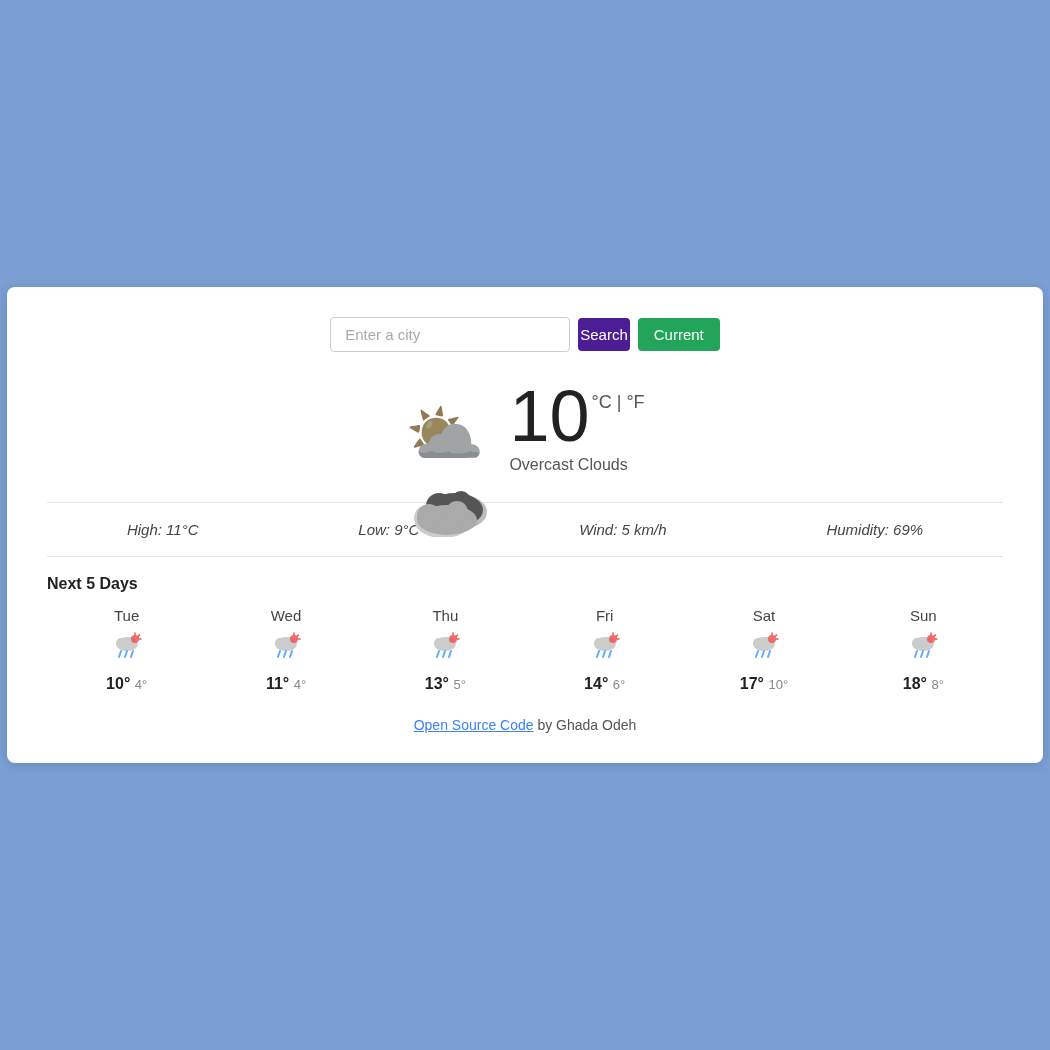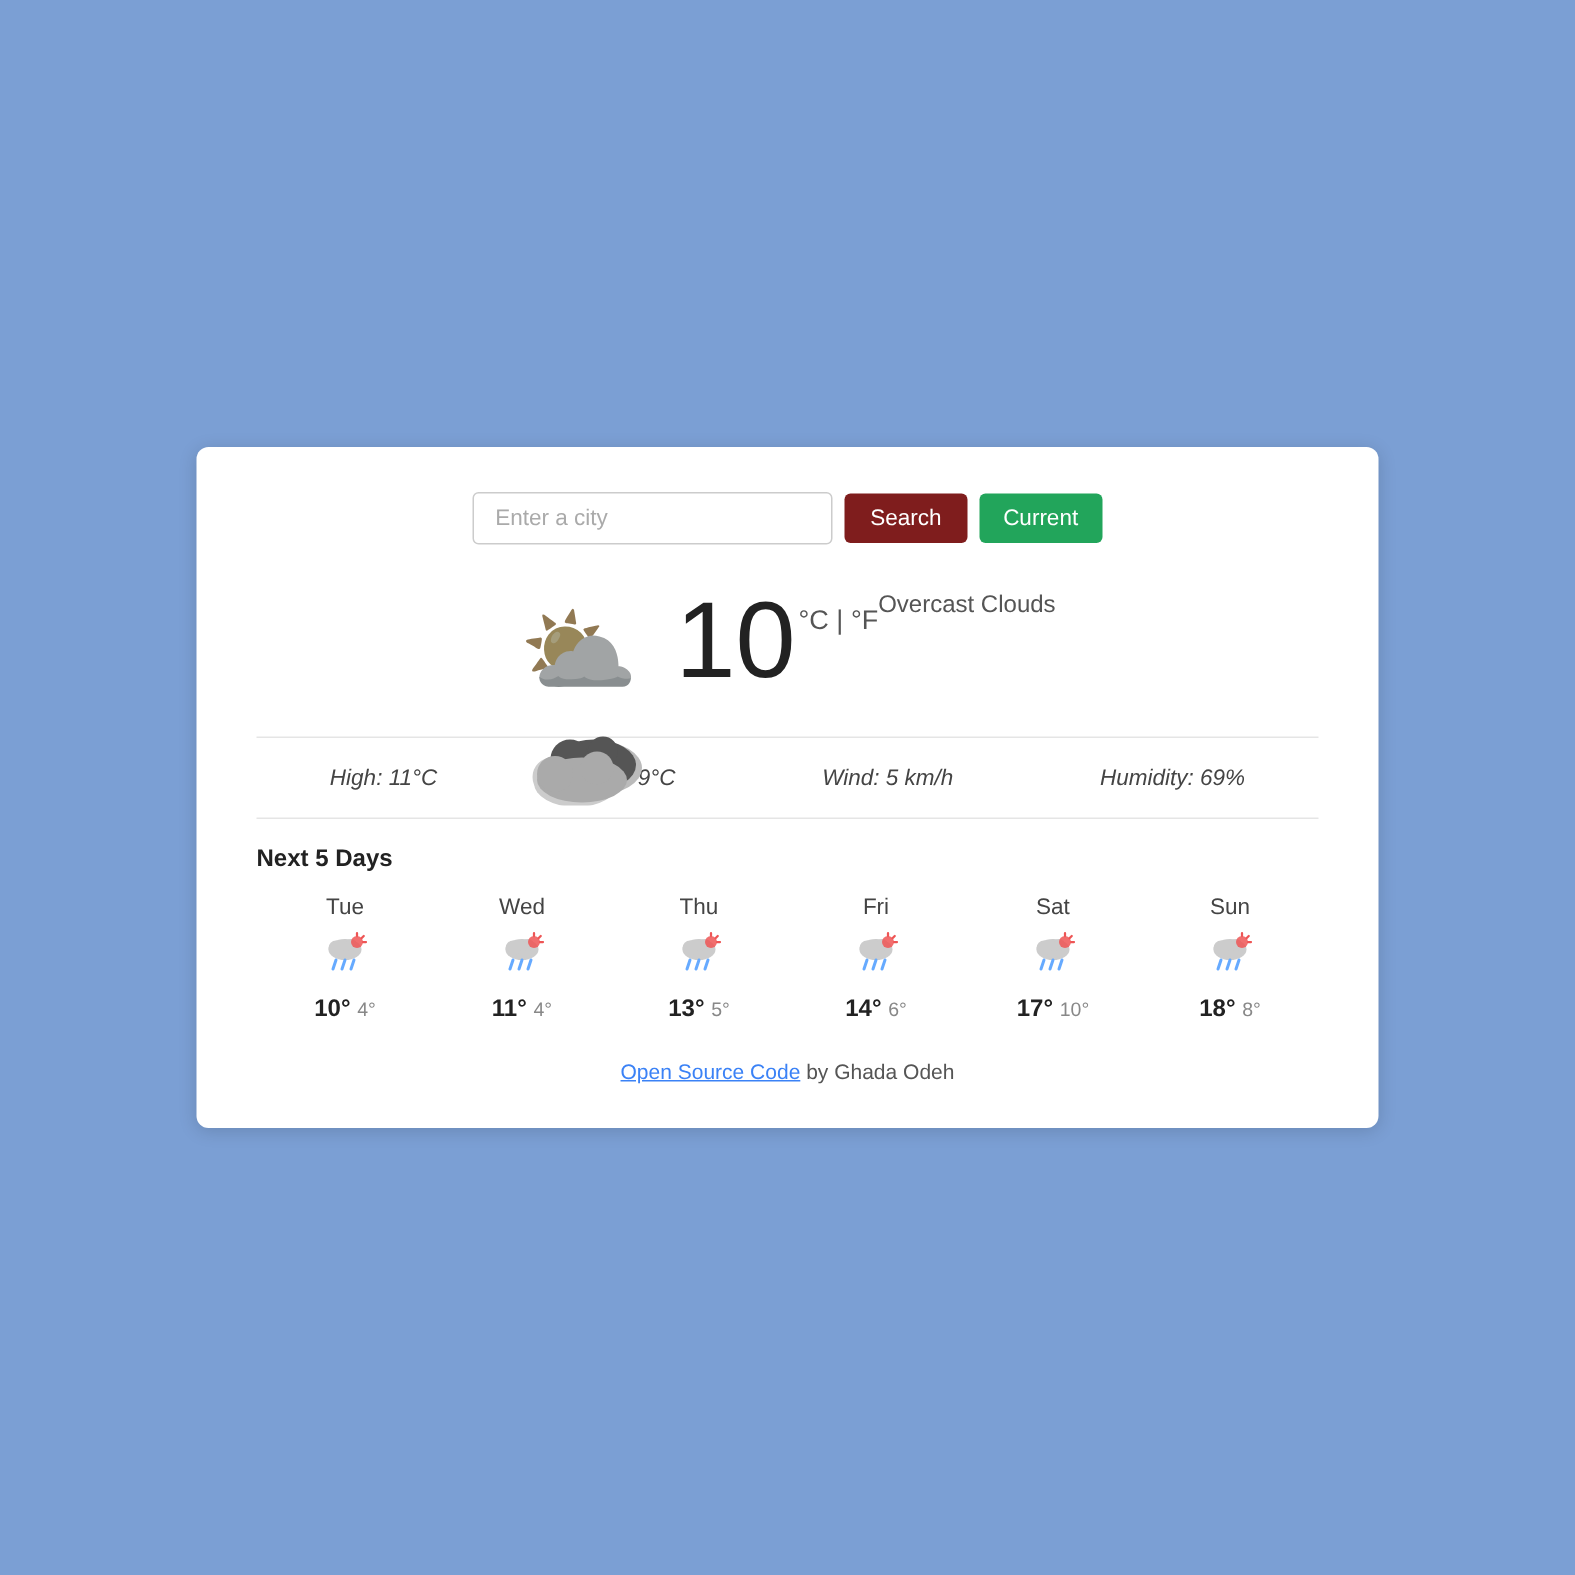--- a/index.html
+++ b/index.html
@@ -9,46 +9,46 @@
       justify-content: center;
       align-items: center;
       min-height: 1050px;
       width: 1050px;
       font-family: -apple-system, BlinkMacSystemFont, 'Segoe UI', sans-serif;
     }
     .card {
       background: #fff;
       border-radius: 8px;
       box-shadow: 0 2px 12px rgba(0,0,0,0.15);
-      width: 788px;
+      width: 1036px;
       padding: 30px 40px 30px 40px;
     }
     .search-row {
       display: flex;
       justify-content: center;
       align-items: center;
       gap: 8px;
       margin-bottom: 28px;
     }
     .search-input {
       width: 240px;
       padding: 8px 14px;
       border: 1px solid #ccc;
       border-radius: 4px;
       font-size: 15px;
       color: #555;
       outline: none;
     }
     .search-input::placeholder { color: #aaa; }
     .btn-search {
-      background: #7f1d1d;
+      background: #4c1d95;
       color: #fff;
       border: none;
       border-radius: 4px;
-      padding: 8px 17px;
+      padding: 8px 2px;
       font-size: 15px;
       cursor: pointer;
     }
     .btn-current {
       background: #22a55b;
       color: #fff;
       border: none;
       border-radius: 4px;
       padding: 8px 16px;
       font-size: 15px;
@@ -69,21 +69,21 @@
     }
     .weather-main {
       display: flex;
       justify-content: center;
       align-items: center;
       gap: 24px;
       margin-bottom: 28px;
     }
     .weather-temp-block {
       display: flex;
-      flex-direction: row;
+      flex-direction: column;
       align-items: flex-start;
     }
     .temp-line {
       display: flex;
       align-items: flex-start;
       gap: 0;
     }
     .temp-number {
       font-size: 72px;
       font-weight: 300;

